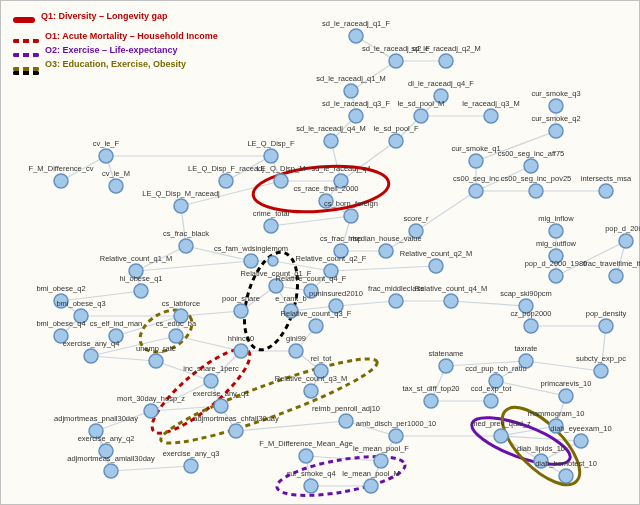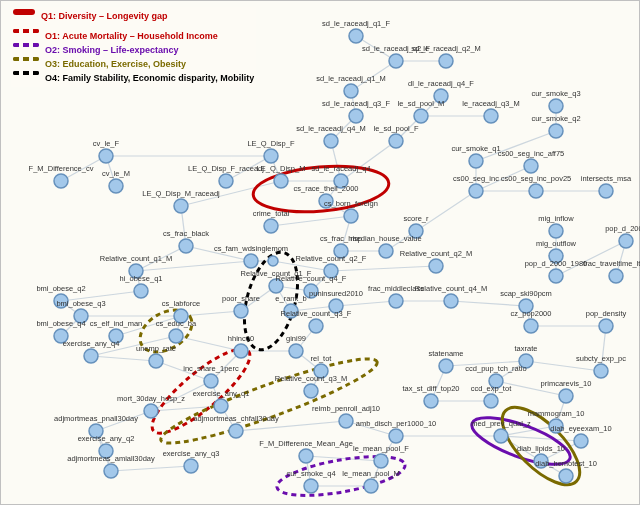--- a/index.html
+++ b/index.html
@@ -1,18 +1,18 @@
 <!DOCTYPE html>
 <html><head>
 <meta charset="utf-8">
 <style>
 html,body{margin:0;padding:0;width:640px;height:505px;overflow:hidden;background:#fcfbf5;font-family:Arial,sans-serif}
 #container{width:640px;height:505px;border:1px solid #c0c0c0;box-sizing:border-box;position:relative}
 .legend{position:absolute;top:6px;left:10px;background:rgba(252,251,245,0.8);padding:2px}
-.legend .item{display:flex;align-items:flex-start;gap:6px;font-size:9px;font-weight:bold;line-height:14px}
+.legend .item{display:flex;align-items:flex-end;gap:6px;font-size:9px;font-weight:bold;line-height:14px}
 .legend .swatch{width:22px;height:6px;border-radius:3px}
 .legend .solid{background:currentColor}
 .legend .dashed{border:2px dashed currentColor;height:0;border-radius:2px}
 svg{position:absolute;top:0;left:0;width:640px;height:505px}
 .node{fill:#a3c8ea;stroke:#6691bc;stroke-width:1.5}
 .node-label{font-size:7.5px;fill:#333;text-anchor:middle}
 .edge{stroke:#b8c6d4;stroke-width:1.2;fill:none;opacity:0.7}
 .cluster{fill:none;stroke-width:3}
 .cluster.dashed{stroke-dasharray:5,4}
 </style>
@@ -318,24 +318,23 @@
         <div class="swatch solid"></div>
         <span>Q1: Diversity – Longevity gap</span>
       </div>
   <div style="height:6px"></div>
   <div class="item" style="color:#c00000">
         <div class="swatch dashed"></div>
         <span>O1: Acute Mortality – Household Income</span>
       </div>
   <div class="item" style="color:#6a0dad">
         <div class="swatch dashed"></div>
-        <span>O2: Smoking – Life-expectancy</span>
+        <span>O2: Exercise – Life-expectancy</span>
       </div>
   <div class="item" style="color:#7a6a00">
         <div class="swatch dashed"></div>
         <span>O3: Education, Exercise, Obesity</span>
       </div>
   <div class="item" style="color:#000000">
         <div class="swatch dashed"></div>
-        <span>O4: Family Stability, Economic disparity, Mobility</span>
       </div>
 </div>
 </div>
 
 </body></html>

